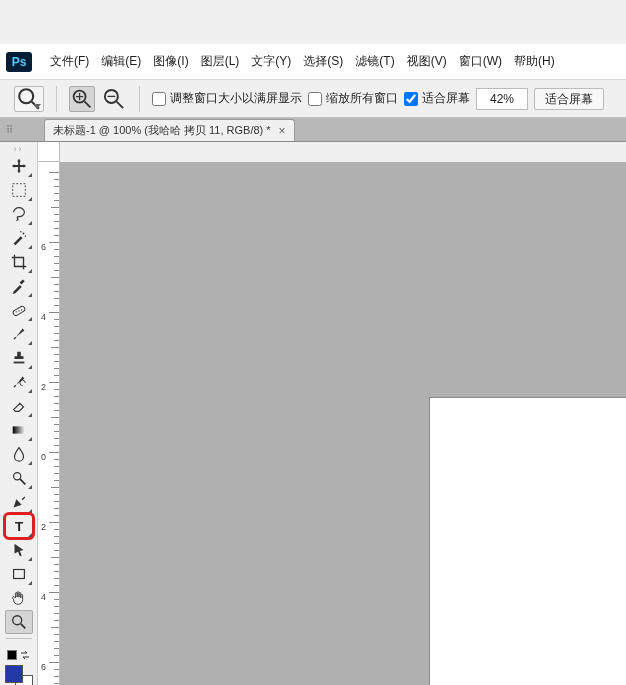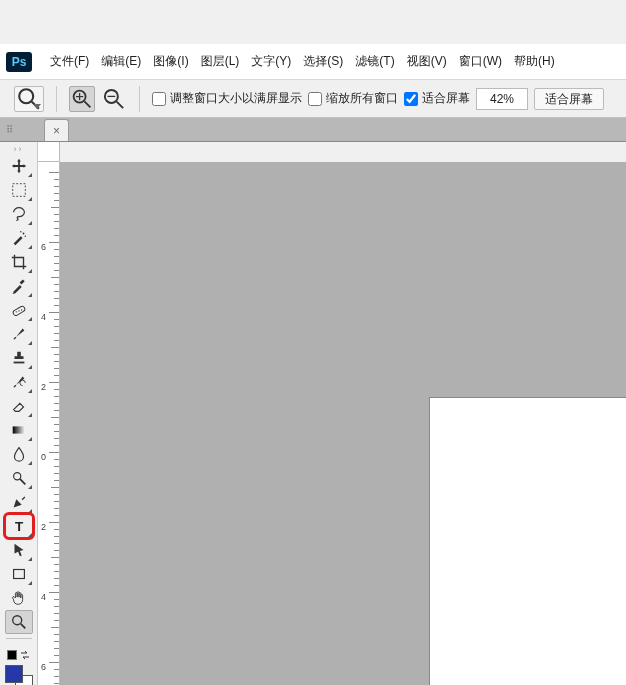--- a/index.html
+++ b/index.html
@@ -98,20 +98,21 @@
     <input type="checkbox" checked="" style="">
     <span>适合屏幕</span>
   </label>
   <div class="zoom-field">42%</div>
   <div class="fit-btn">适合屏幕</div>
 </div>
 
 <div class="tab-strip">
   <span class="grip">⠿</span>
   <div class="doc-tab">
+    <span>未标题-1 @ 100% (我哈哈 拷贝 11, RGB/8) *</span>
     <span class="close">×</span>
   </div>
 </div>
 
 <div class="work-row">
 
   <div class="toolbox">
     <div class="grip">››</div>
 
     <div class="tool sub">

